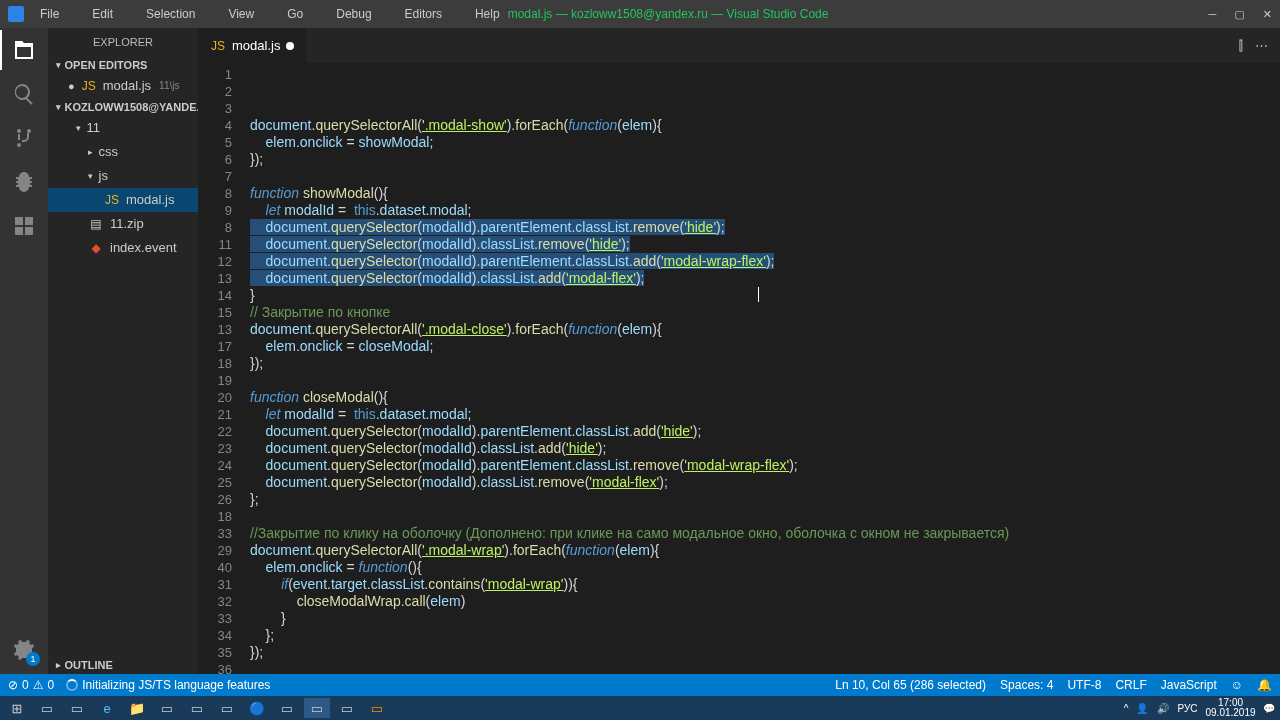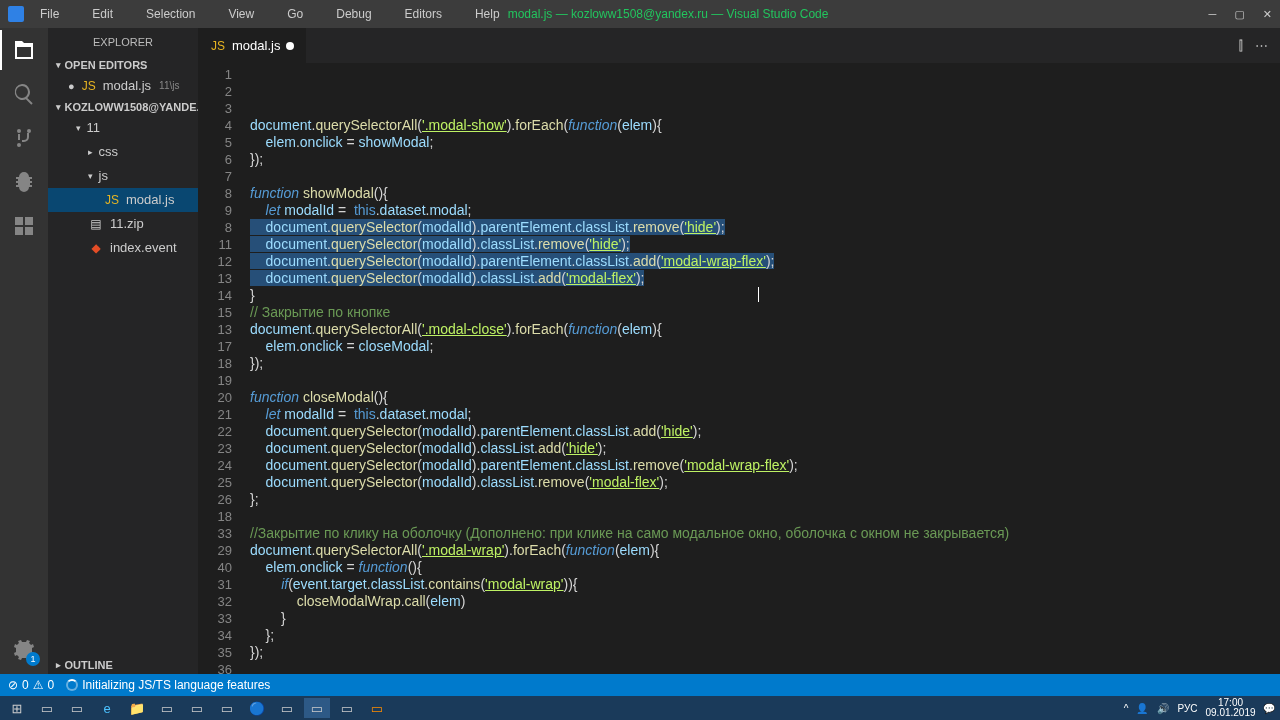--- a/index.html
+++ b/index.html
@@ -243,20 +243,29 @@
   <div class="item">
       <span>⊘</span>
       <span>0</span>
       <span>⚠</span>
       <span>0</span>
     </div>
   <div class="item">
       <span class="spin"></span>
       <span>Initializing JS/TS language features</span>
     </div>
+  <div class="right">
+    <div class="item">Ln 10, Col 65 (286 selected)</div>
+    <div class="item">Spaces: 4</div>
+    <div class="item">UTF-8</div>
+    <div class="item">CRLF</div>
+    <div class="item">JavaScript</div>
+    <div class="item">☺</div>
+    <div class="item">🔔</div>
+  </div>
 </div>
 
 <div class="taskbar">
   <div class="titem">⊞</div>
   <div class="titem">▭</div>
   <div class="titem">▭</div>
   <div class="titem" style="color:#4cc2ff">e</div>
   <div class="titem" style="color:#ffd866">📁</div>
   <div class="titem">▭</div>
   <div class="titem">▭</div>

